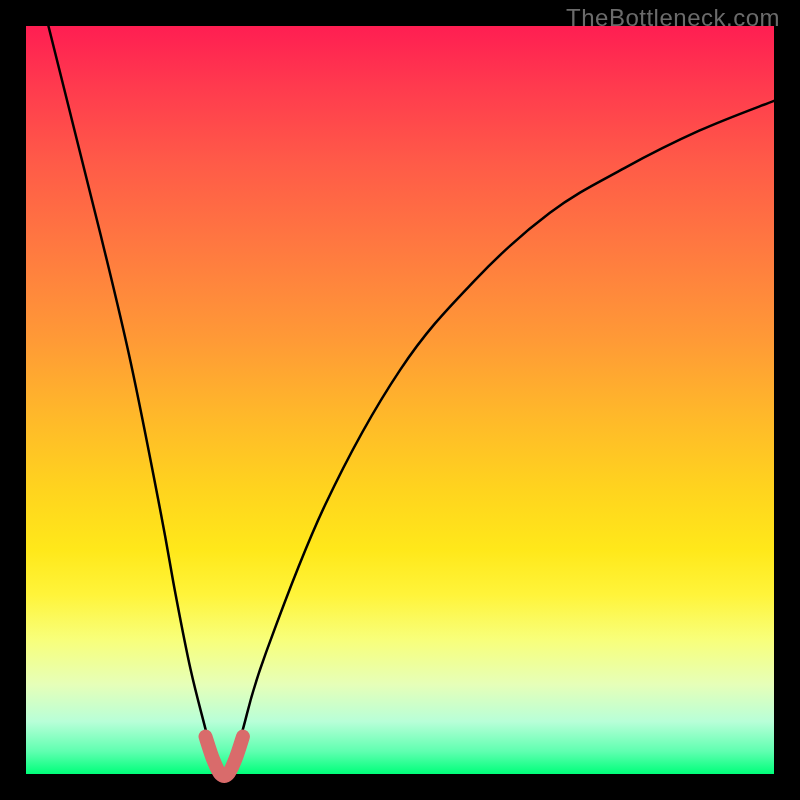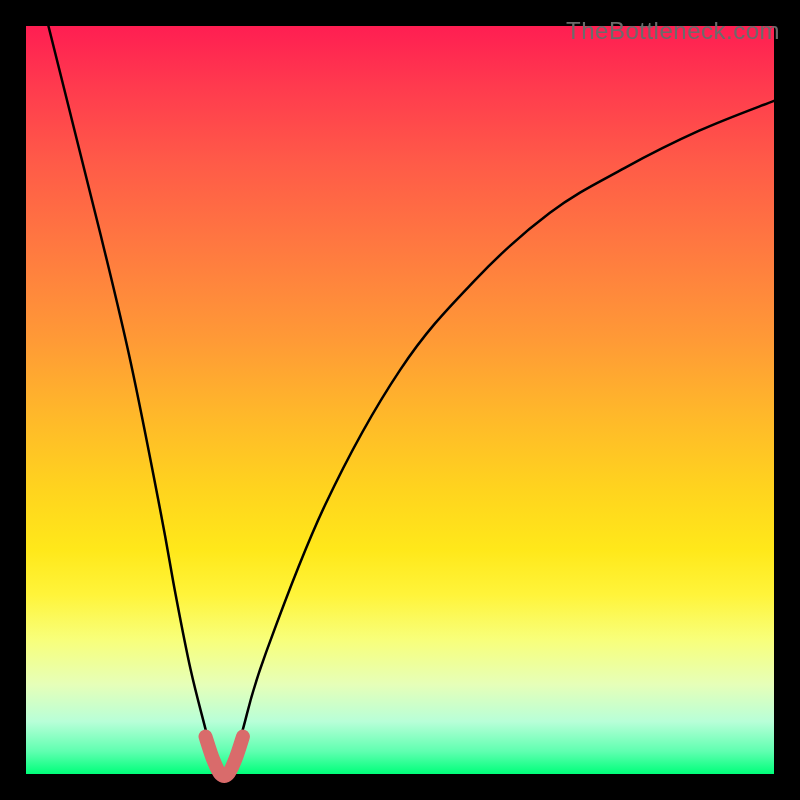--- a/index.html
+++ b/index.html
@@ -6,21 +6,21 @@
     margin: 0;
     padding: 0;
     width: 800px;
     height: 800px;
     background: #000;
     position: relative;
     font-family: Arial, sans-serif;
   }
   .watermark {
     position: absolute;
-    top: 17px;
+    top: 4px;
     right: 20px;
     color: #6b6b6b;
     font-size: 24px;
     font-weight: 500;
     letter-spacing: 0.5px;
     z-index: 10;
   }
   .plot-container {
     position: absolute;
     left: 26px;

